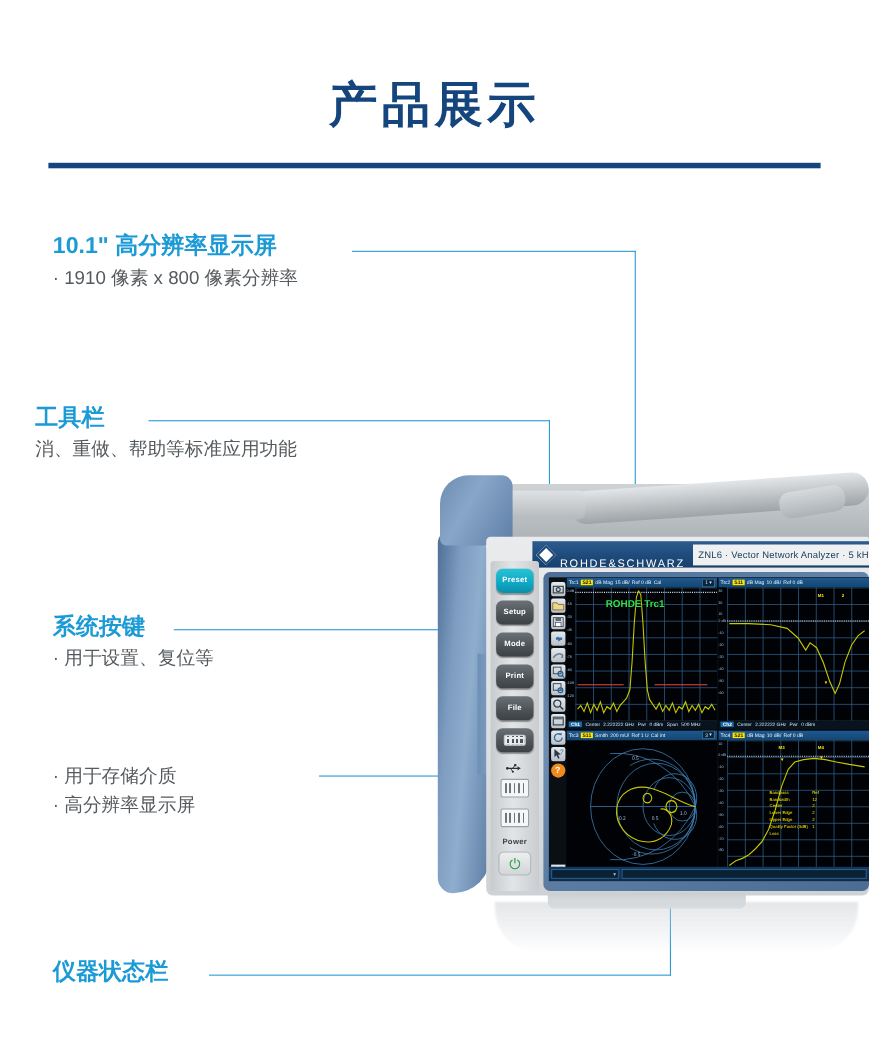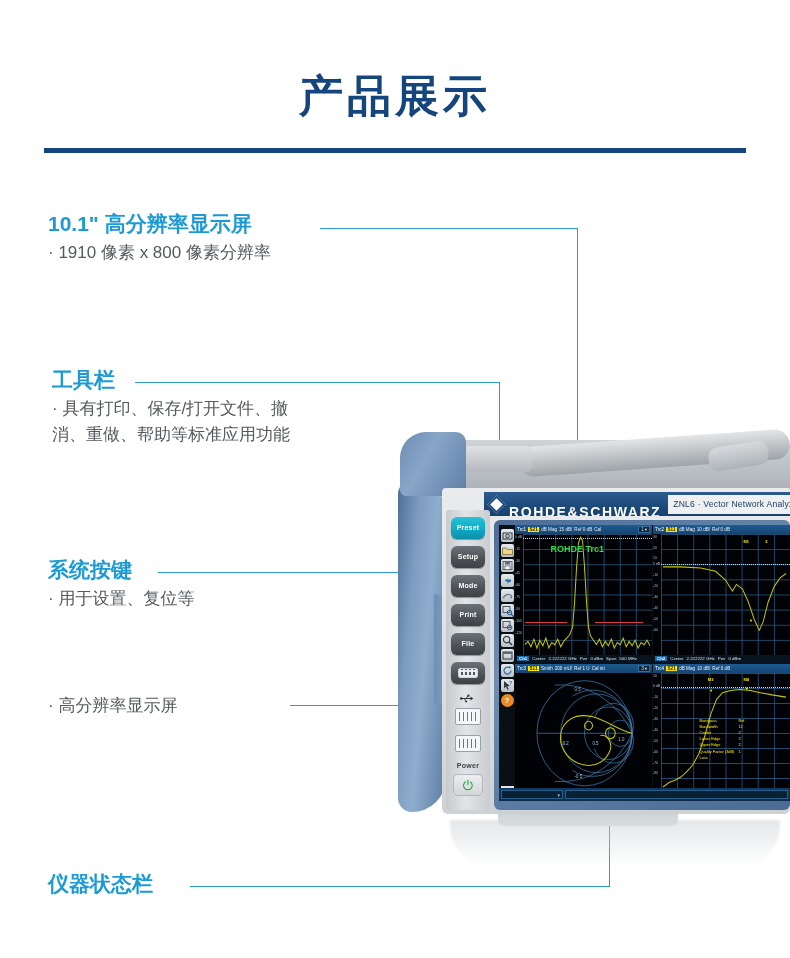--- a/index.html
+++ b/index.html
@@ -97,21 +97,21 @@
     position:absolute; left:86px; top:68px; width:306px; height:24px;
     background:linear-gradient(180deg,#2d5b8e 0%,#1f4c7d 50%,#17406c 100%);
     display:flex; align-items:center; padding-left:6px; overflow:hidden;
   }
   #rs-diamond {
     width:13px; height:13px; background:#ffffff; transform:rotate(45deg);
     margin-right:6px; flex:0 0 auto;
     box-shadow:inset 0 0 0 2px #1f4c7d;
   }
   #brand-name {
-    color:#ffffff; font-size:14px; font-weight:bold; letter-spacing:1.6px;
+    color:#ffffff; font-size:10px; font-weight:normal; letter-spacing:1.6px;
     white-space:nowrap;
     margin-top:16px;
   }
   #model-plate {
     margin-left:7px; background:#eef0f2; height:19px; flex:1 1 auto;
     display:flex; align-items:center; padding:0 5px;
     font-size:8.6px; color:#20405f; white-space:nowrap; letter-spacing:.2px;
   }
 
   
@@ -291,40 +291,40 @@
 
 <div class="callout" style="left:48px; top:212px;">
   <div class="c-head">10.1" 高分辨率显示屏</div>
   <div class="c-body">
     <div>· 1910 像素 x 800 像素分辨率</div>
   </div>
 </div>
 <div class="lead h" style="left:320px; top:228px; width:258px;"></div>
 <div class="lead v" style="left:577px; top:228px; height:304px;"></div>
 
-<div class="callout" style="left:52px; top:368px;">
+<div class="callout" style="left:32px; top:368px;">
   <div class="c-head">工具栏</div>
   <div class="c-body">
-    <div>· 具有打印、保存/打开文件、撤</div>
     <div>   消、重做、帮助等标准应用功能</div>
   </div>
 </div>
 <div class="lead h" style="left:135px; top:382px; width:365px;"></div>
 <div class="lead v" style="left:499px; top:382px; height:148px;"></div>
 
 <div class="callout" style="left:48px; top:558px;">
   <div class="c-head">系统按键</div>
   <div class="c-body">
     <div>· 用于设置、复位等</div>
   </div>
 </div>
 <div class="lead h" style="left:158px; top:572px; width:292px;"></div>
 
 <div class="callout" style="left:48px; top:688px;">
   <div class="c-body">
+    <div>· 用于存储介质</div>
     <div>· 高分辨率显示屏</div>
   </div>
 </div>
 <div class="lead h" style="left:290px; top:705px; width:160px;"></div>
 
 <div class="callout" style="left:48px; top:872px;">
   <div class="c-head">仪器状态栏</div>
 </div>
 <div class="lead h" style="left:190px; top:886px; width:420px;"></div>
 <div class="lead v" style="left:609px; top:783px; height:104px;"></div>

